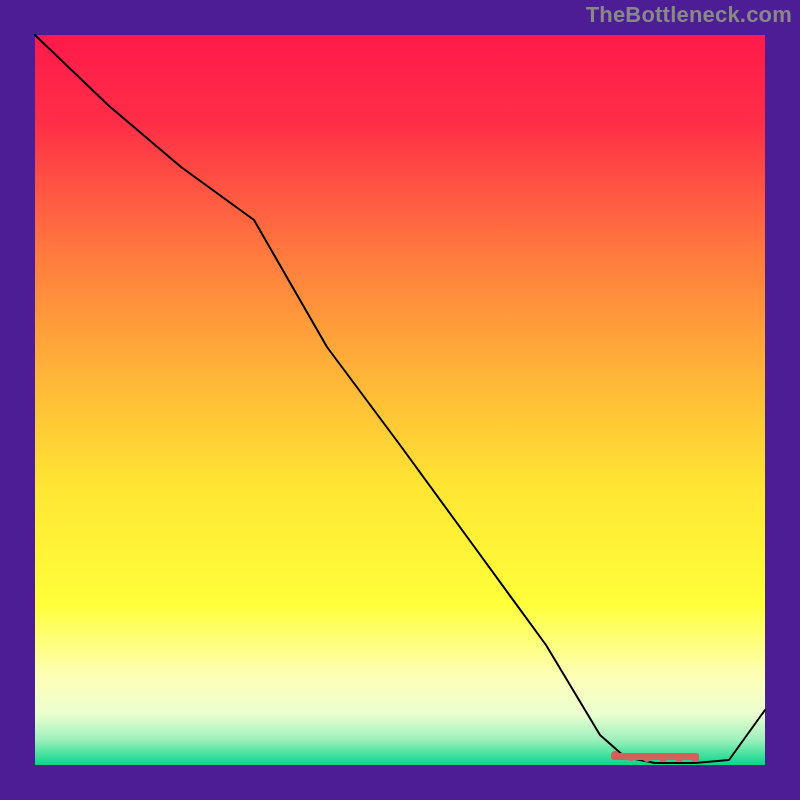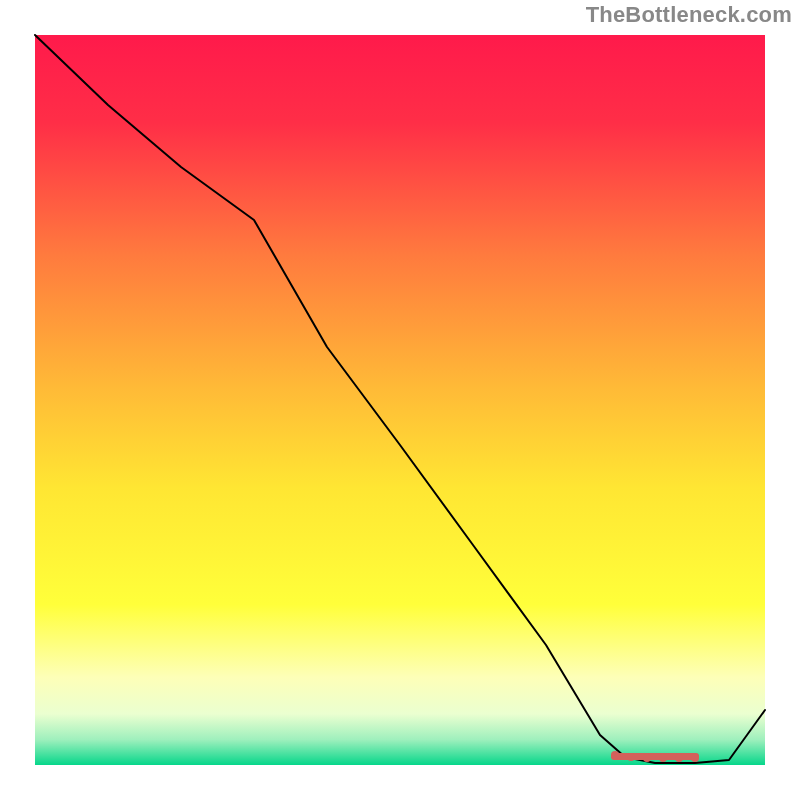--- a/index.html
+++ b/index.html
@@ -8,21 +8,21 @@
     width: 800px;
     height: 800px;
     background: #000;
     overflow: hidden;
     font-family: Arial, Helvetica, sans-serif;
   }
   .frame {
     position: relative;
     width: 800px;
     height: 800px;
-    background: #ffffff;
+    background: #4c1d95;
   }
   .watermark {
     position: absolute;
     top: 2px;
     right: 8px;
     color: #888;
     font-size: 22px;
     font-weight: 600;
     letter-spacing: 0.2px;
     z-index: 10;

